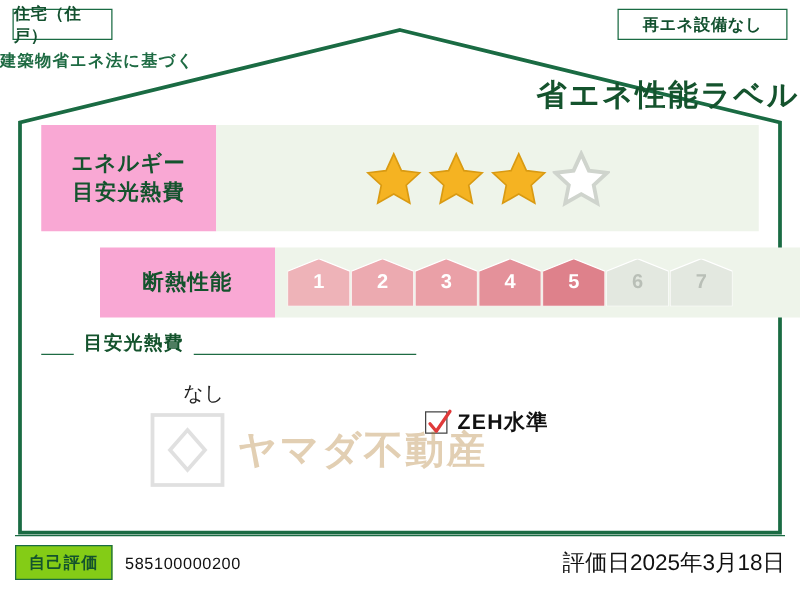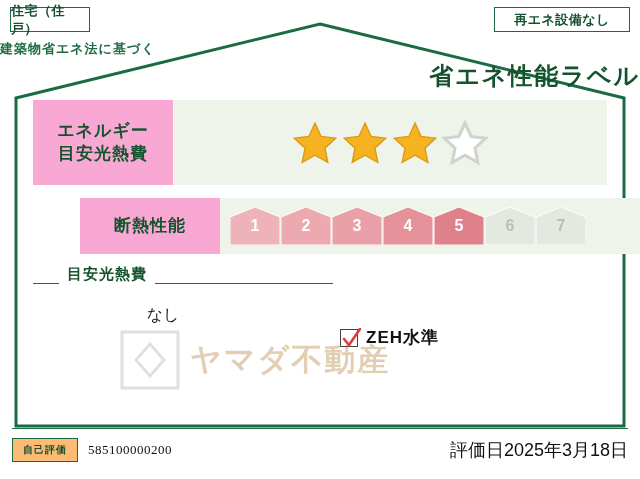--- a/index.html
+++ b/index.html
@@ -154,24 +154,24 @@
   }
 
   
   .footer{
     position:absolute;left:12px;top:434px;width:616px;height:32px;
     display:flex;align-items:center;
   }
   .foot-box{
     border:1px solid #1a6b43;
     color:#14532d;
-    font-size:10px;font-weight:bold;
+    font-size:13px;font-weight:bold;
     padding:4px 10px;
     margin-right:10px;
-    background:#fdba74;
+    background:#84cc16;
     letter-spacing:1px;
   }
   .foot-text{font-size:13px;color:#111;letter-spacing:0.5px;}
   .foot-right{
     position:absolute;right:0;top:0;height:32px;
     display:flex;align-items:center;
     font-size:18px;color:#111;
   }
   .footer-rule{
     position:absolute;left:12px;top:428px;width:616px;height:1px;background:#1a6b43;
@@ -297,17 +297,17 @@
     <svg class="wm-mark" viewBox="0 0 60 60">
       <rect x="2" y="2" width="56" height="56" fill="none" stroke="#9a9a9a" stroke-width="3"></rect>
       <polygon points="30,14 44,30 30,46 16,30" fill="none" stroke="#9a9a9a" stroke-width="3"></polygon>
     </svg>
     <div class="wm-text">ヤマダ不動産</div>
   </div>
 
   <div class="footer-rule"></div>
   <div class="footer">
     <div class="foot-box">自己評価</div>
-    <div class="foot-text" style="margin-right:10px;font-family:Liberation Serif, serif;">585100000200</div>
+    <div class="foot-text" style="margin-right:10px;">585100000200</div>
     <div class="foot-right">評価日2025年3月18日</div>
   </div>
 
 </div>
 
 </body></html>

